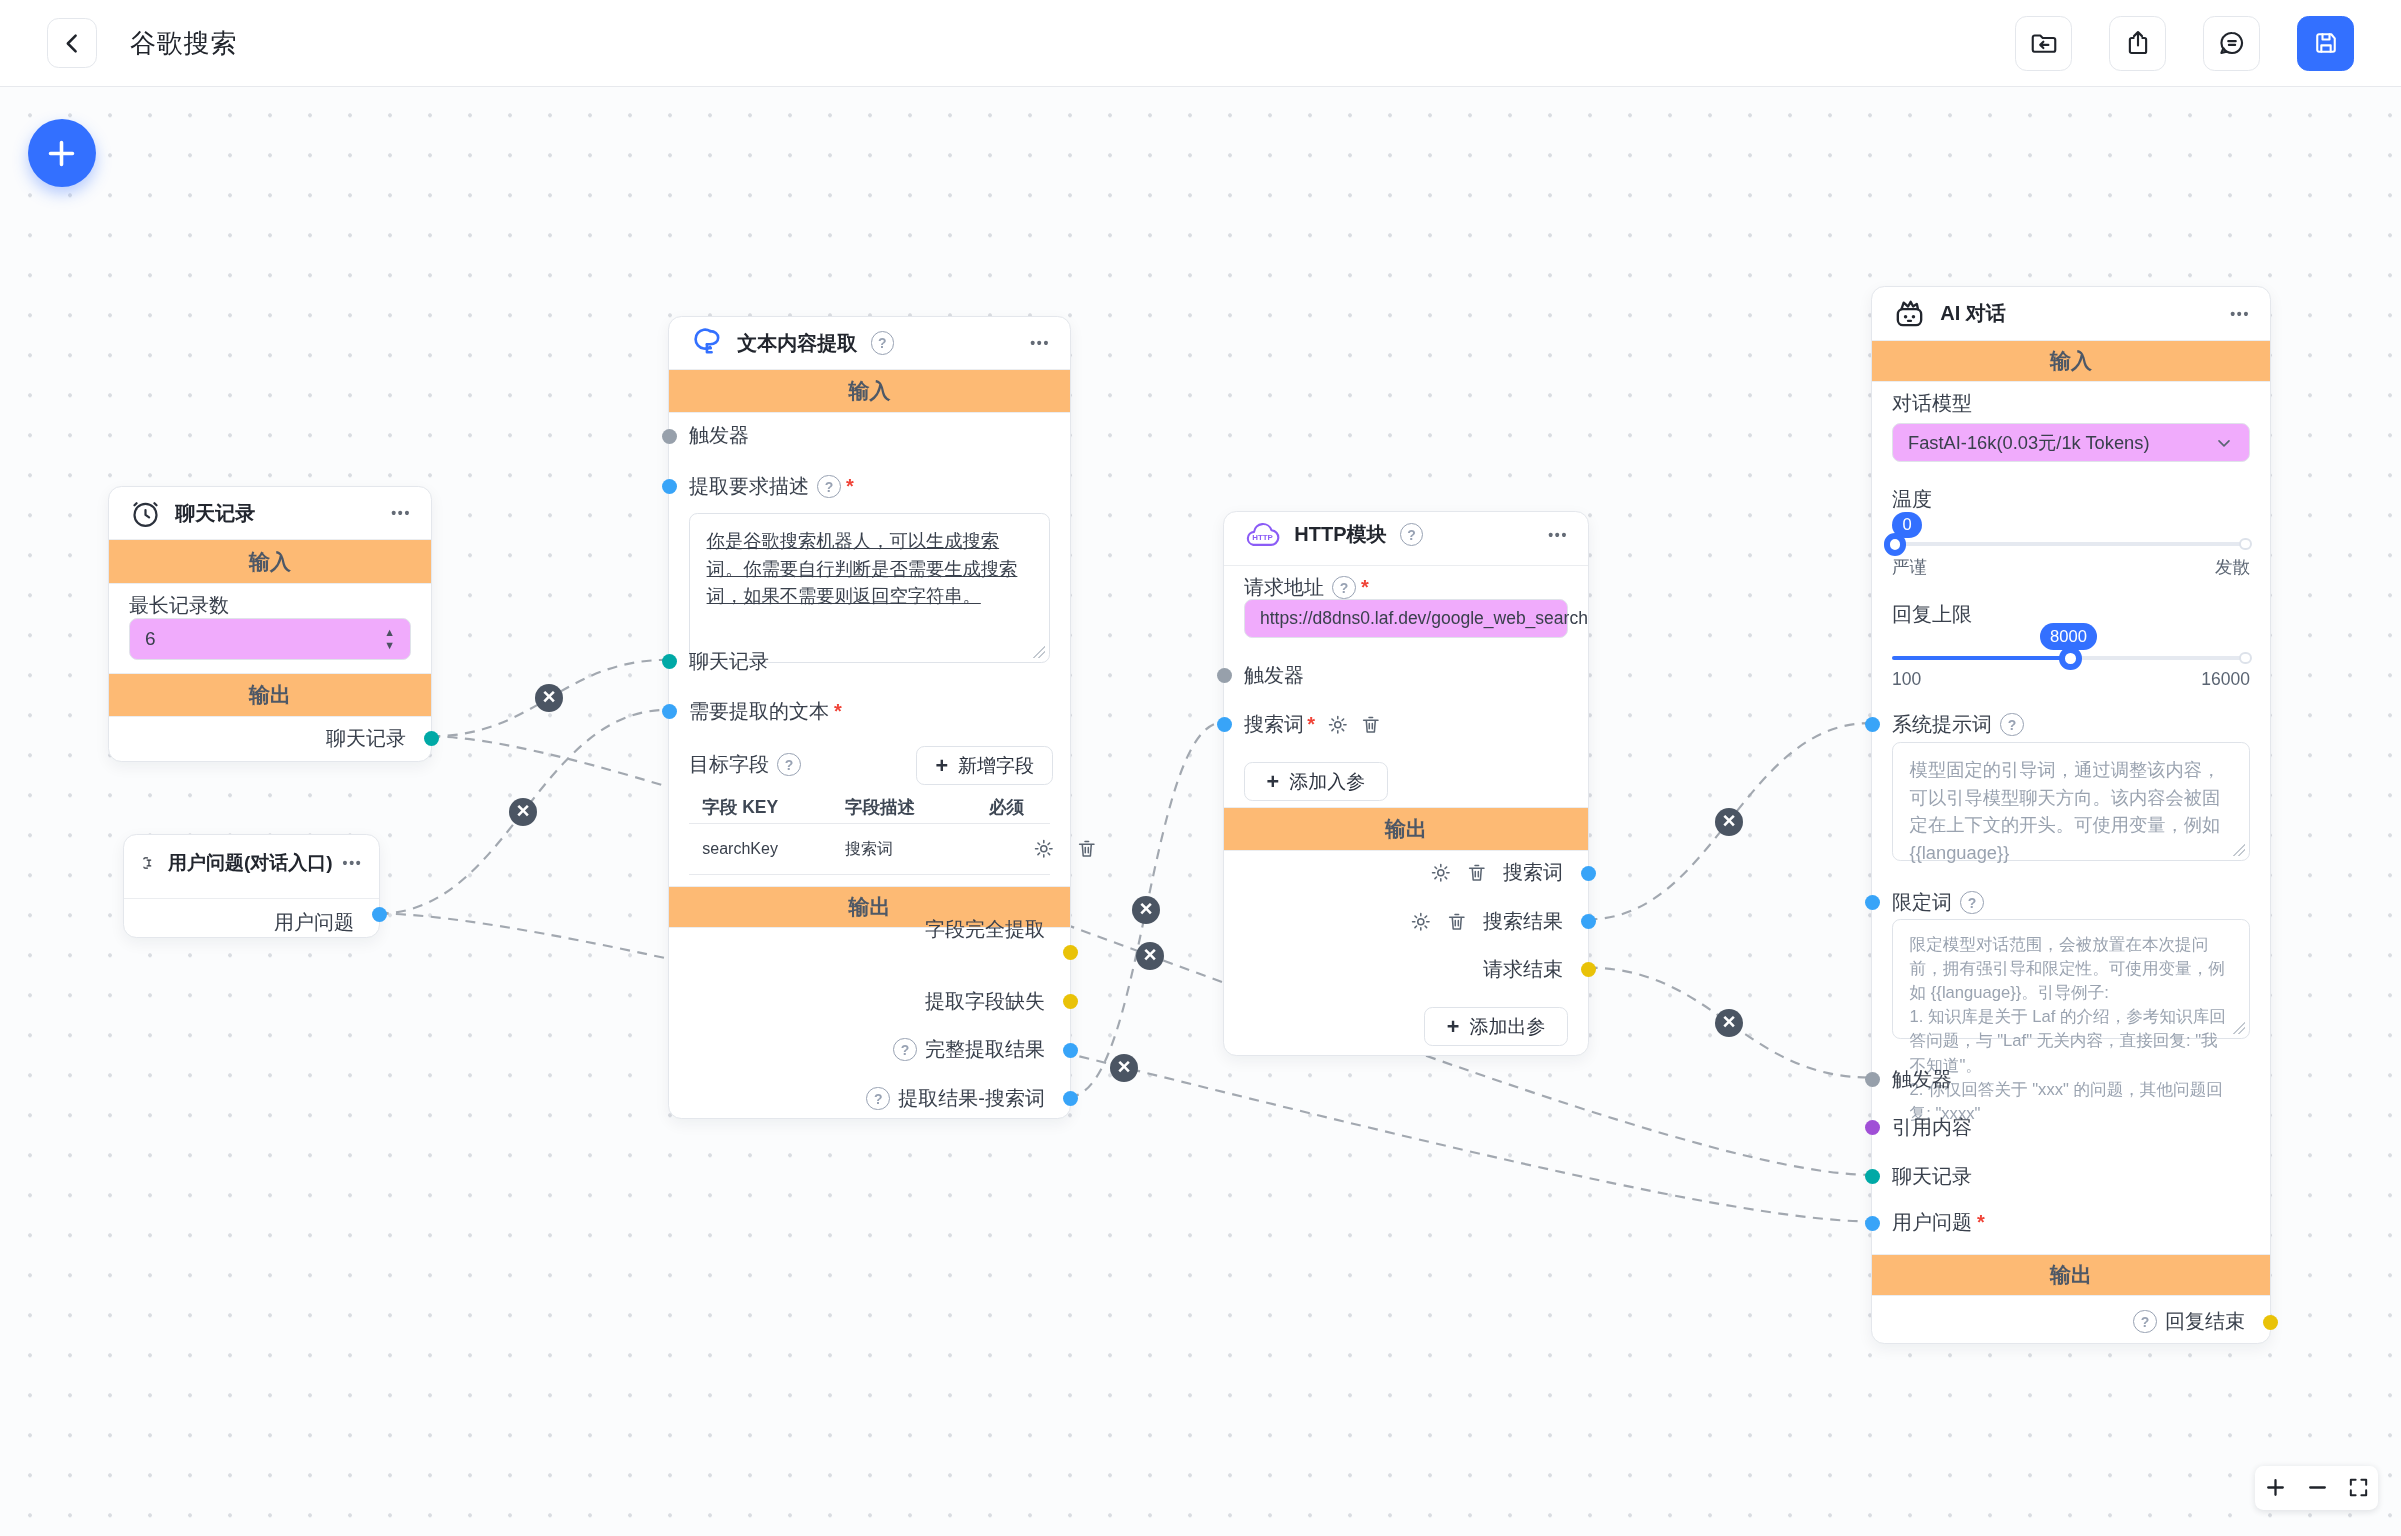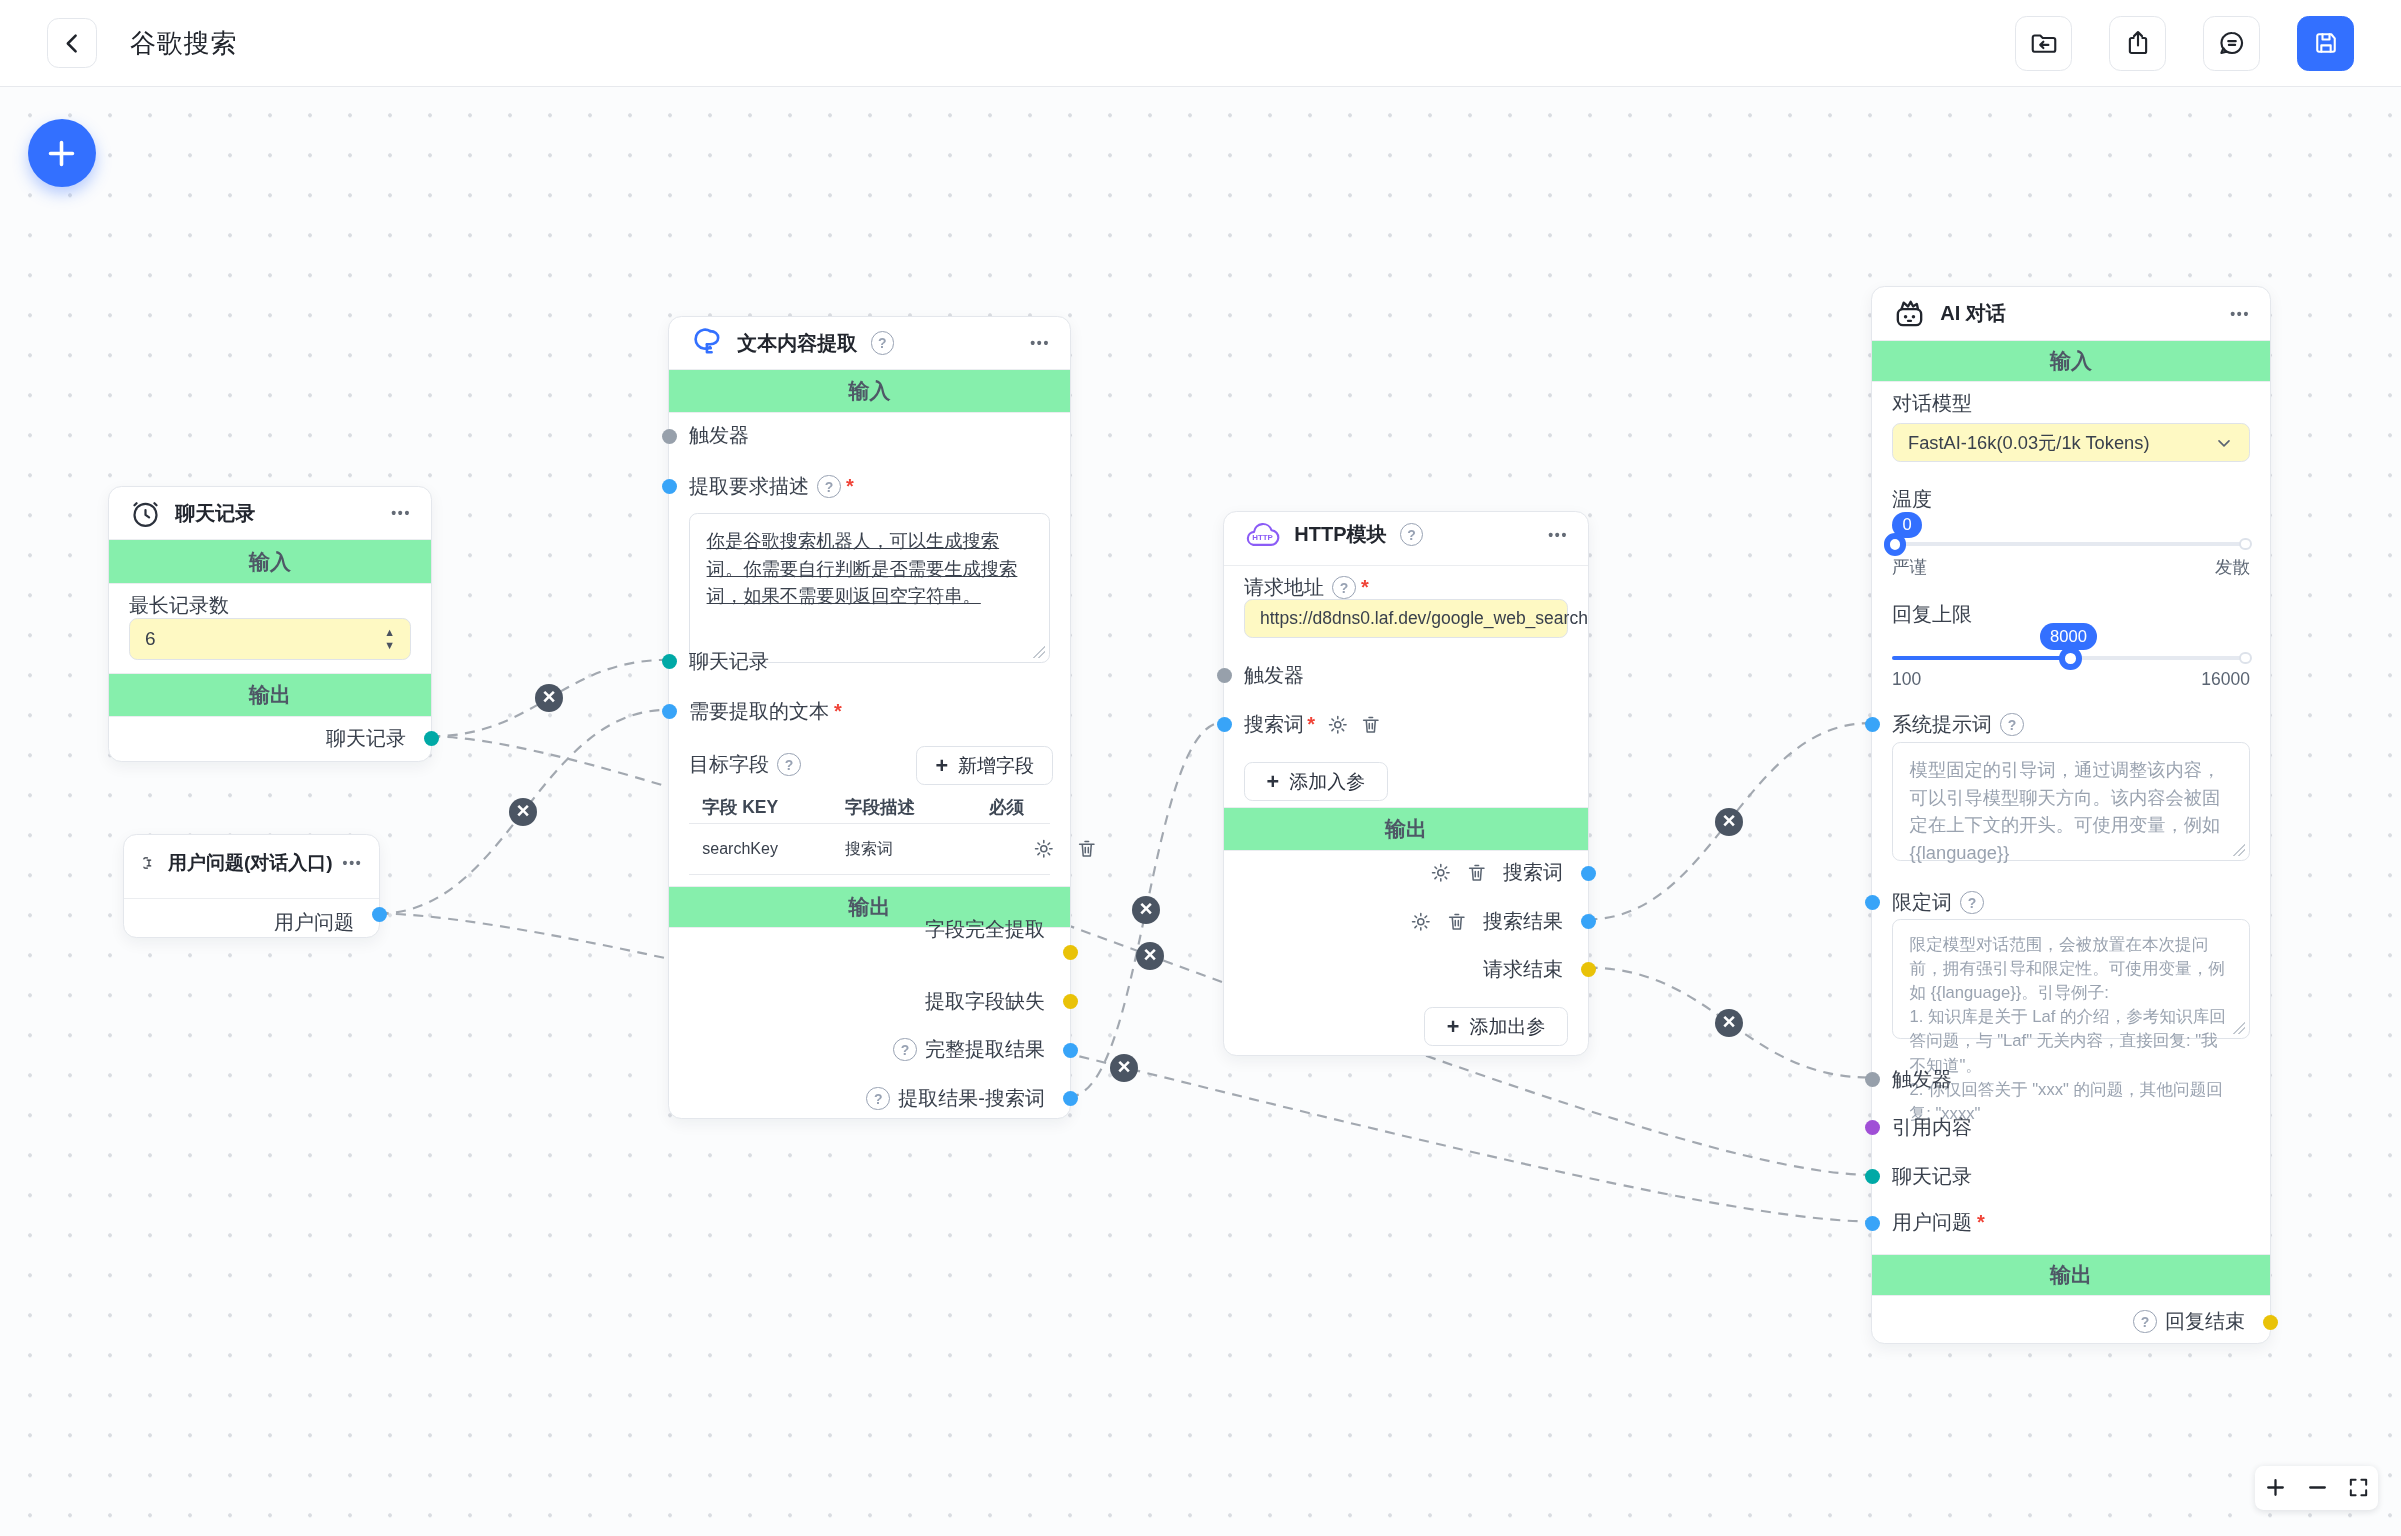--- a/index.html
+++ b/index.html
@@ -46,37 +46,37 @@
   
   .node{
     position:absolute;background:#fff;border:0.8px solid #e4e7ec;border-radius:13.3px;
     box-shadow:0 5px 15px rgba(25,32,46,.06);z-index:20;
   }
   .hdr{position:absolute;left:0;top:0;right:0;display:flex;align-items:center;gap:13.3px;padding:0 20px;}
   .hdr .ttl{font-size:20px;font-weight:600;color:#22262e;white-space:nowrap;}
   .menu{margin-left:auto;color:#646b76;font-weight:700;cursor:pointer;letter-spacing:1.7px;}
   .menu::after{content:"•••";font-size:14px;}
   .sec{
-    position:absolute;left:0;right:0;background:#86efac;border-top:0.8px solid #ebedf0;border-bottom:0.8px solid #ebedf0;
+    position:absolute;left:0;right:0;background:#fdba74;border-top:0.8px solid #ebedf0;border-bottom:0.8px solid #ebedf0;
     display:flex;align-items:center;justify-content:center;font-size:21px;font-weight:700;color:#4e5866;
   }
   .row{position:absolute;left:0;right:0;display:flex;align-items:center;gap:8.3px;padding:0 20px;font-size:20px;color:#39404c;}
   .row.right{justify-content:flex-end;padding-right:25px;}
   .q{
     width:21.6px;height:21.6px;border:1.7px solid #98a2b3;border-radius:50%;color:#98a2b3;
     display:inline-flex;align-items:center;justify-content:center;flex:0 0 auto;
   }
   .q::after{content:"?";font-size:14px;font-weight:700;}
   .req{color:#f04438;font-weight:700;margin-left:-3.3px;}
   .dot{position:absolute;width:15px;height:15px;border-radius:50%;z-index:25;}
   .dot.l{left:-7.5px;} .dot.r{right:-7.5px;}
   .c-blue{background:#38a4f8;} .c-teal{background:#00a9a6;} .c-yellow{background:#e9c208;}
   .c-gray{background:#97a0ab;} .c-purple{background:#a04fd6;}
   .inputbox{
-    position:absolute;left:20px;right:20px;border:0.8px solid #dfe3e9;border-radius:8.3px;background:#fef9c3;
+    position:absolute;left:20px;right:20px;border:0.8px solid #dfe3e9;border-radius:8.3px;background:#f0abfc;
     display:flex;align-items:center;padding:0 15px;font-size:19px;color:#39404c;
   }
   .tarea{
     position:absolute;left:20px;right:20px;border:0.8px solid #dfe3e9;border-radius:8.3px;background:#fff;
     padding:13.3px 16.6px;font-size:18.3px;line-height:1.5;color:#39404c;white-space:pre-wrap;box-sizing:border-box;
   }
   .tarea.ph{color:#9aa3b0;}
   .tarea::after{
     content:"";position:absolute;right:4.2px;bottom:4.2px;width:13.3px;height:13.3px;
     background:linear-gradient(135deg,transparent 0 52%,#c3c9d0 52% 60%,transparent 60% 72%,#c3c9d0 72% 80%,transparent 80%);

